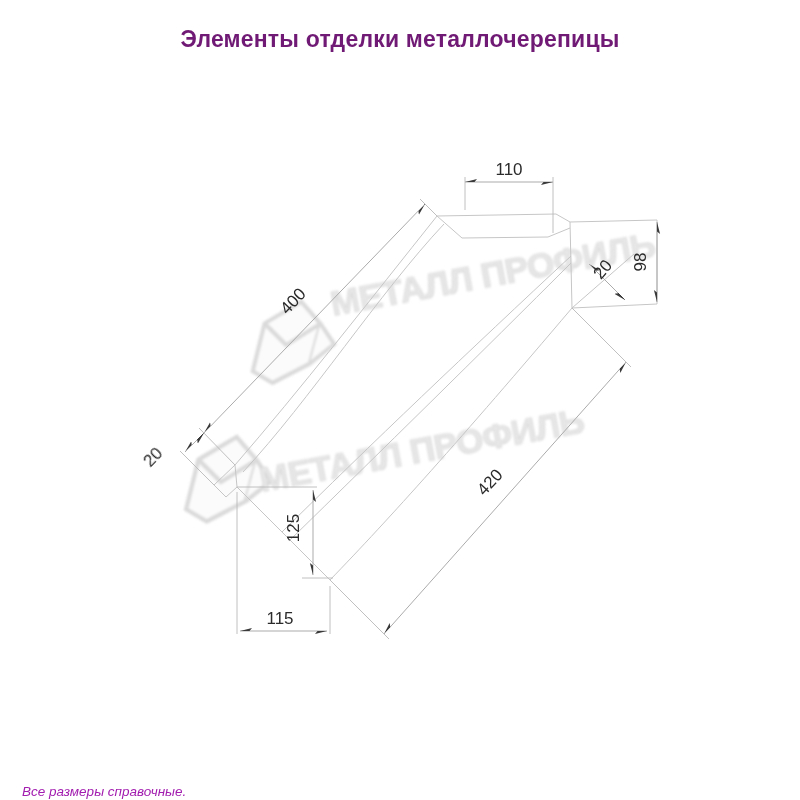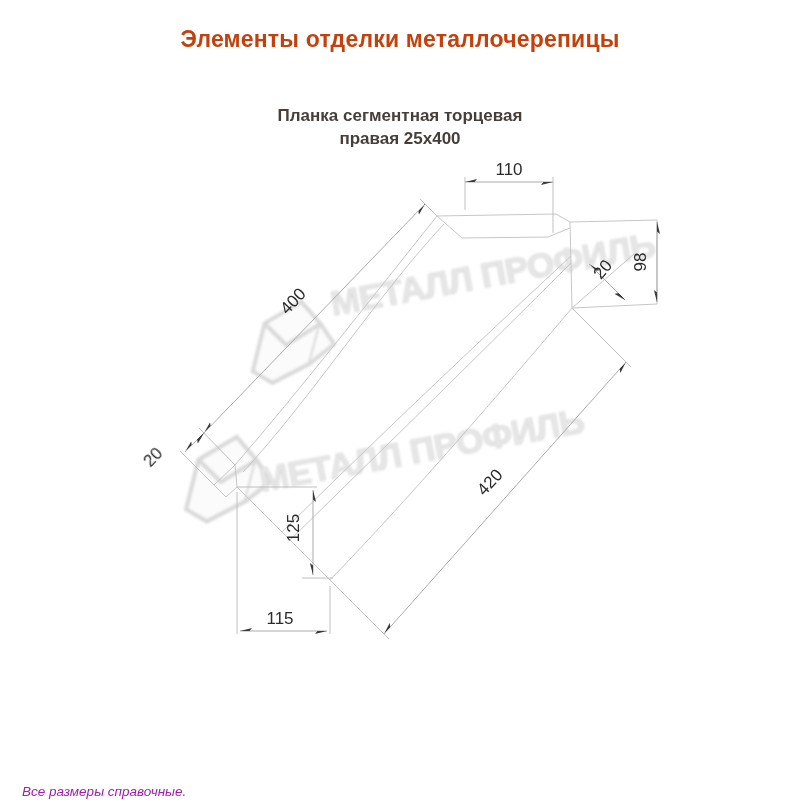--- a/index.html
+++ b/index.html
@@ -2,21 +2,21 @@
 <html><head>
 <meta charset="utf-8">
 <style>
   html,body{margin:0;padding:0;background:#ffffff;}
   .page{
     position:relative;width:800px;height:800px;background:#ffffff;
     font-family:"Liberation Sans", sans-serif;overflow:hidden;
   }
   .title{
     position:absolute;top:26px;left:0;width:800px;text-align:center;
-    font-size:23px;font-weight:bold;color:#c2410c;letter-spacing:0.2px;
+    font-size:23px;font-weight:bold;color:#701a75;letter-spacing:0.2px;
   }
   .subtitle{
     position:absolute;top:104px;left:0;width:800px;text-align:center;
     font-size:17px;font-weight:bold;color:#463e3a;line-height:23px;
   }
   .footer{
     position:absolute;left:22px;top:782px;width:720px;
     font-size:13.5px;color:#a21caf;line-height:20px;font-style:italic;
   }
   svg text.dim{
@@ -33,24 +33,20 @@
   .dimline{stroke:#ababab;stroke-width:1;fill:none;}
   .extline{stroke:#b9b9b9;stroke-width:0.9;fill:none;}
 </style>
 </head>
 <body>
 
 <div class="page">
 
   <div class="title">Элементы отделки металлочерепицы</div>
 
-  <div class="subtitle">
-    <div>Планка сегментная торцевая</div>
-    <div>правая 25х400</div>
-  </div>
 
   <svg width="800" height="800" viewBox="0 0 800 800" style="position:absolute;left:0;top:0;">
 
     <defs>
       <marker id="arr" markerWidth="13" markerHeight="9" refX="12" refY="0" orient="auto-start-reverse" markerUnits="userSpaceOnUse">
         <path d="M12,0 L0,3.1 L2.5,0 L0,-3.1 Z" fill="#3a3a3a"></path>
       </marker>
       <marker id="arrE" markerWidth="13" markerHeight="9" refX="12" refY="0" orient="auto" markerUnits="userSpaceOnUse">
         <path d="M12,0 L0,3.1 L2.5,0 L0,-3.1 Z" fill="#3a3a3a"></path>
       </marker>

